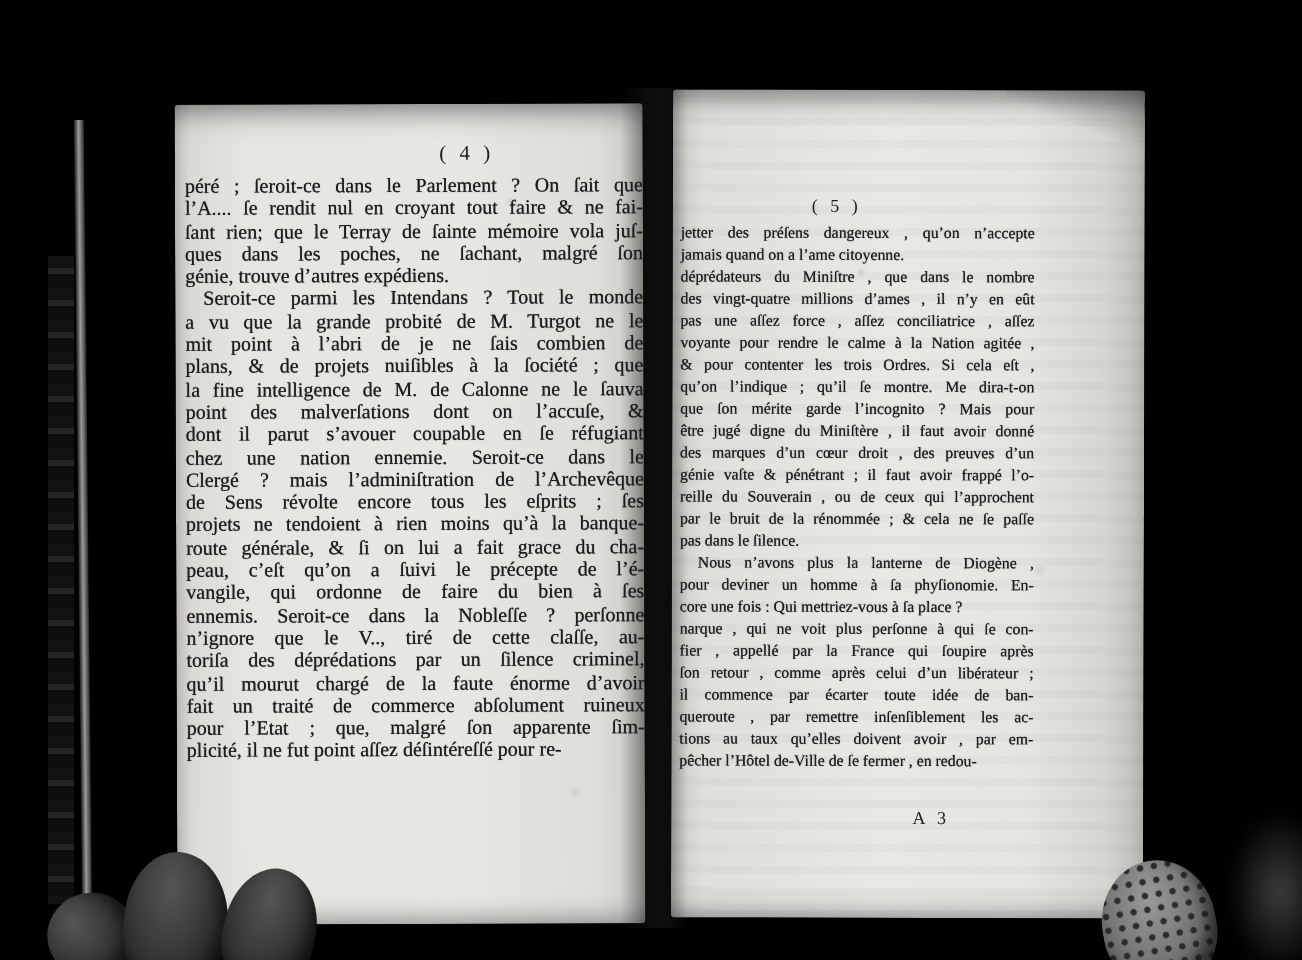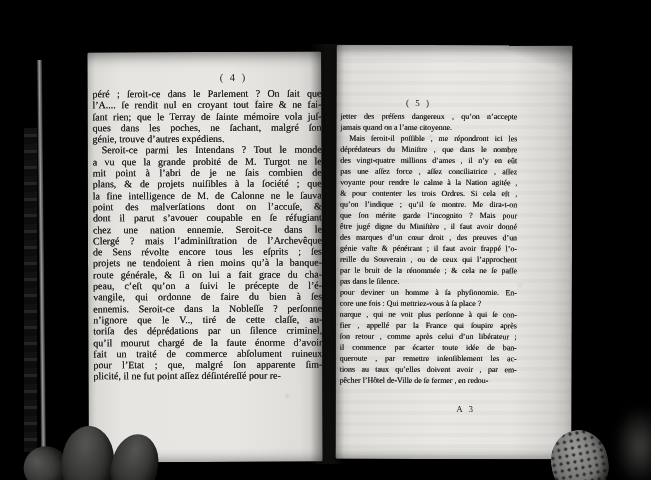--- a/index.html
+++ b/index.html
@@ -114,34 +114,34 @@
         <div class="tline">plicité, il ne fut point aſſez déſintéreſſé pour re-</div>
       </div>
   </div>
 
   <div class="page right">
     <div class="corner-shade"></div>
     <div class="pagenum">( 5 )</div>
     <div class="textblock">
         <div class="tline just">jetter des préſens dangereux , qu’on n’accepte</div>
         <div class="tline">jamais quand on a l’ame citoyenne.</div>
-        <div class="tline just ind">Mais ſeroit-il poſſible , me répondront ici les</div>
         <div class="tline just">déprédateurs du Miniſtre , que dans le nombre</div>
         <div class="tline just">des vingt-quatre millions d’ames , il n’y en eût</div>
         <div class="tline just">pas une aſſez force , aſſez conciliatrice , aſſez</div>
         <div class="tline just">voyante pour rendre le calme à la Nation agitée ,</div>
         <div class="tline just">&amp; pour contenter les trois Ordres. Si cela eſt ,</div>
         <div class="tline just">qu’on l’indique ; qu’il ſe montre. Me dira-t-on</div>
         <div class="tline just">que ſon mérite garde l’incognito ? Mais pour</div>
         <div class="tline just">être jugé digne du Miniſtère , il faut avoir donné</div>
         <div class="tline just">des marques d’un cœur droit , des preuves d’un</div>
         <div class="tline just">génie vaſte &amp; pénétrant ; il faut avoir frappé l’o-</div>
         <div class="tline just">reille du Souverain , ou de ceux qui l’approchent</div>
         <div class="tline just">par le bruit de la rénommée ; &amp; cela ne ſe paſſe</div>
         <div class="tline">pas dans le ſilence.</div>
+        <div class="tline just ind">Nous n’avons plus la lanterne de Diogène ,</div>
         <div class="tline just">pour deviner un homme à ſa phyſionomie. En-</div>
         <div class="tline">core une fois : Qui mettriez-vous à ſa place ?</div>
         <div class="tline just">narque , qui ne voit plus perſonne à qui ſe con-</div>
         <div class="tline just">fier , appellé par la France qui ſoupire après</div>
         <div class="tline just">ſon retour , comme après celui d’un libérateur ;</div>
         <div class="tline just">il commence par écarter toute idée de ban-</div>
         <div class="tline just">queroute , par remettre inſenſiblement les ac-</div>
         <div class="tline just">tions au taux qu’elles doivent avoir , par em-</div>
         <div class="tline">pêcher l’Hôtel de-Ville de ſe fermer , en redou-</div>
       </div>

